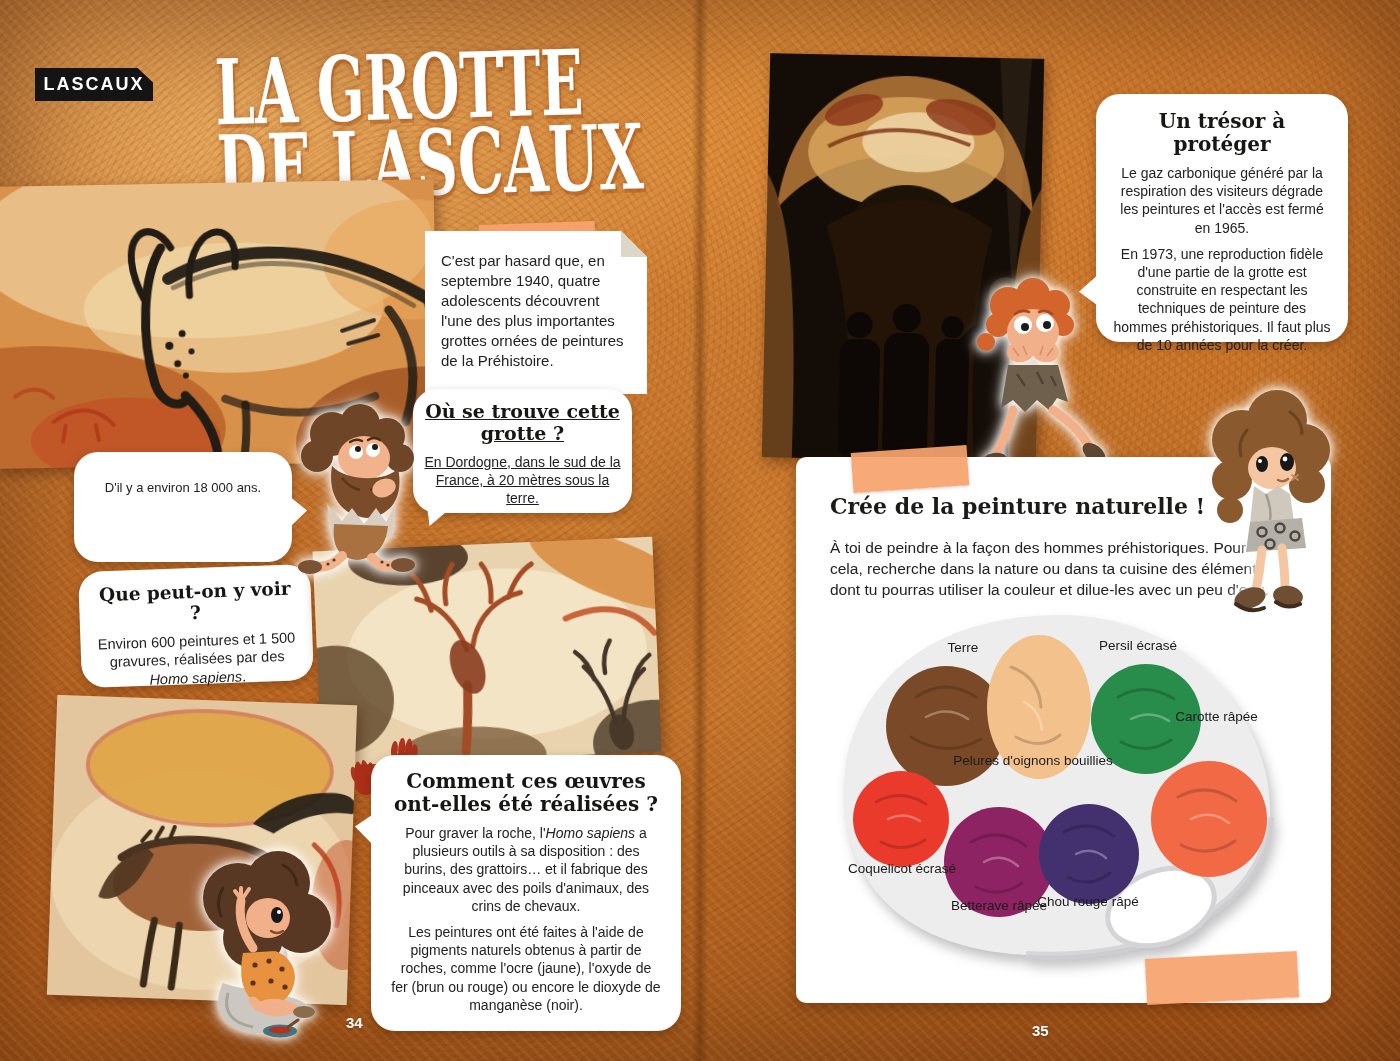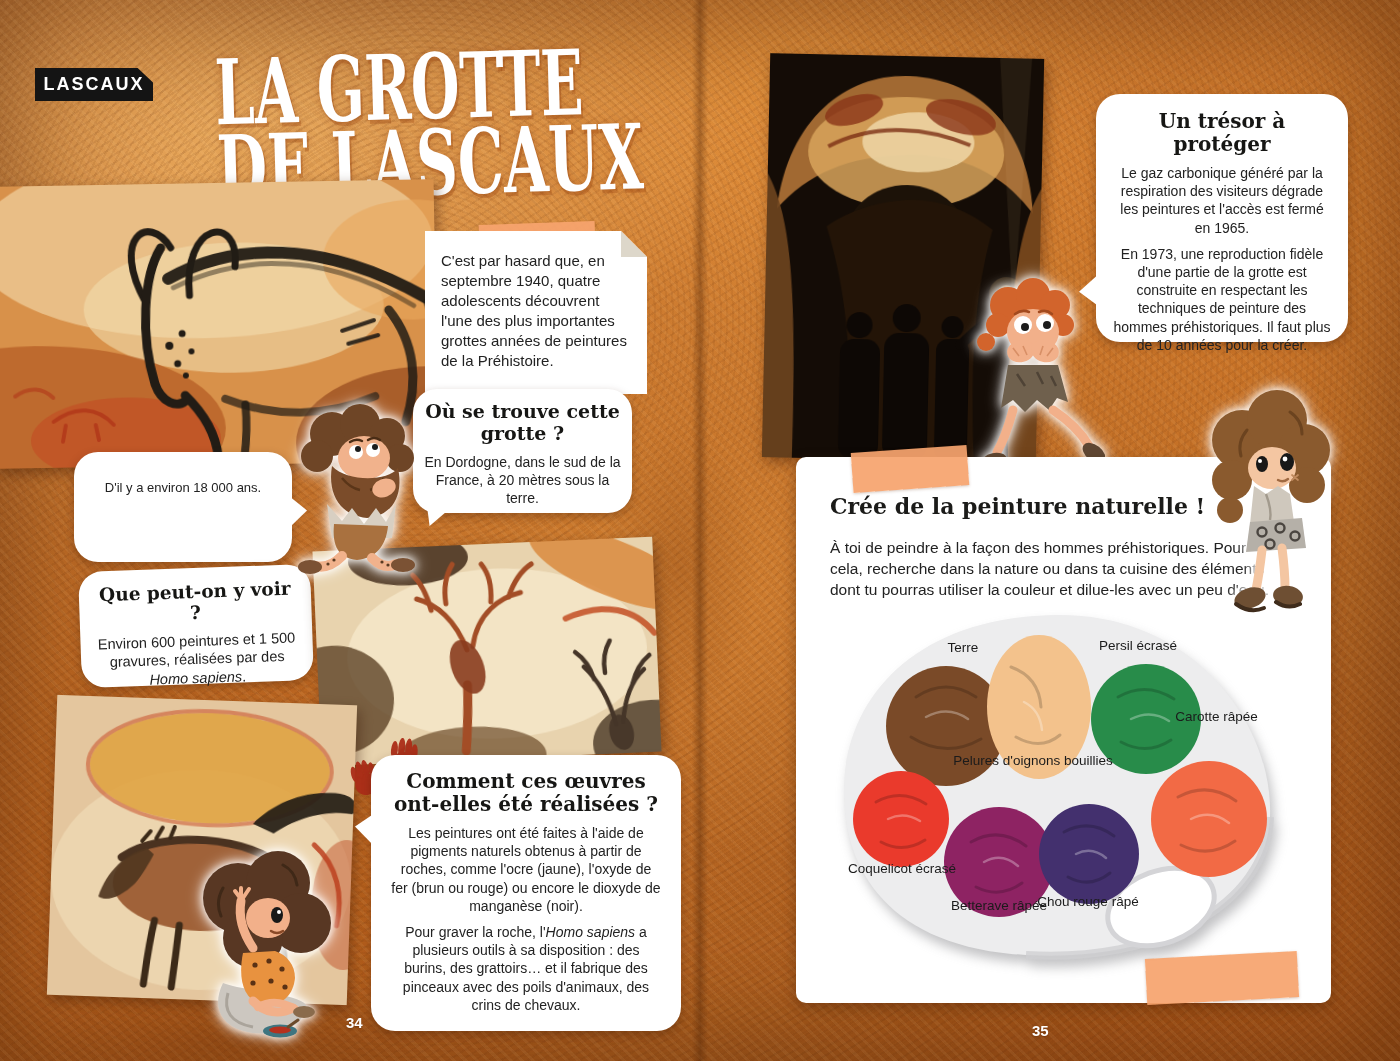--- a/index.html
+++ b/index.html
@@ -106,24 +106,24 @@
     <g stroke="#b2381a" fill="none" stroke-width="4" opacity=".85" stroke-linecap="round">
       <path d="M58,236 C80,220 102,222 118,240"></path>
       <path d="M70,240 l-3,16 M100,240 l3,15"></path>
       <path d="M20,210 C34,200 48,202 58,212" opacity=".7"></path>
     </g>
   </svg>
 
   <div class="tape" style="left:479px;top:223px;width:116px;height:25px;transform:rotate(-2deg);"></div>
   <div class="note" style="left:425px;top:231px;width:222px;height:163px;">
     <div class="fold"></div>
-    <p>C'est par hasard que, en septembre 1940, quatre adolescents découvrent l'une des plus importantes grottes années de peintures de la Préhistoire.</p>
-  </div>
-
-  <div class="bubble" style="left:413px;top:389px;width:219px;height:124px;padding:12px 10px;box-sizing:border-box;">
+    <p>C'est par hasard que, en septembre 1940, quatre adolescents découvrent l'une des plus importantes grottes ornées de peintures de la Préhistoire.</p>
+  </div>
+
+  <div class="bubble" style="left:413px;top:389px;width:219px;height:124px;padding:12px 10px;box-sizing:border-box;text-decoration:underline;">
     <div class="tail" style="left:14px;bottom:-13px;width:26px;height:20px;clip-path:polygon(0 0,100% 0,10% 100%);"></div>
     <h3>Où se trouve cette grotte ?</h3>
     <p style="font-size:14px;">En Dordogne, dans le sud de la France, à 20 mètres sous la terre.</p>
   </div>
 
   <div class="bubble" style="left:74px;top:452px;width:218px;height:110px;padding:12px 10px;box-sizing:border-box;">
     <div class="tail" style="right:-15px;top:44px;width:18px;height:32px;clip-path:polygon(0 0,100% 45%,0 100%);"></div>
     <p style="font-size:13px;margin-top:16px;">D'il y a environ 18 000 ans.</p>
   </div>
 
@@ -199,22 +199,22 @@
         <ellipse cx="4" cy="-16" rx="3.4" ry="10"></ellipse>
           <ellipse cx="10" cy="-12" rx="3.4" ry="9"></ellipse>
         <ellipse cx="14" cy="-2" rx="3.2" ry="6" transform="rotate(40 14 -2)"></ellipse>
       </g>
     </g>
   </svg>
 
   <div class="bubble" style="left:371px;top:755px;width:310px;height:276px;padding:15px 20px;box-sizing:border-box;">
     <div class="tail" style="left:-16px;top:58px;width:20px;height:34px;clip-path:polygon(100% 0,100% 100%,0 40%);"></div>
     <h3 style="font-size:20px;">Comment ces œuvres ont-elles été réalisées ?</h3>
+    <p><span>Pour graver la roche, l'</span><em>Homo sapiens</em><span> a plusieurs outils à sa disposition : des burins, des grattoirs… et il fabrique des pinceaux avec des poils d'animaux, des crins de chevaux.</span></p>
     <p>Les peintures ont été faites à l'aide de pigments naturels obtenus à partir de roches, comme l'ocre (jaune), l'oxyde de fer (brun ou rouge) ou encore le dioxyde de manganèse (noir).</p>
-    <p><span>Pour graver la roche, l'</span><em>Homo sapiens</em><span> a plusieurs outils à sa disposition : des burins, des grattoirs… et il fabrique des pinceaux avec des poils d'animaux, des crins de chevaux.</span></p>
   </div>
 
   <svg class="character" style="left:272px;top:396px;" width="170" height="178" viewBox="0 0 170 178">
     <g>
       <circle cx="60" cy="38" r="22" fill="#6e4526"></circle>
         <circle cx="88" cy="28" r="20" fill="#6e4526"></circle>
       <circle cx="115" cy="40" r="18" fill="#6e4526"></circle>
         <circle cx="45" cy="60" r="16" fill="#6e4526"></circle>
       <circle cx="128" cy="62" r="14" fill="#6e4526"></circle>
       <ellipse cx="92" cy="62" rx="26" ry="22" fill="#f1b28c"></ellipse>

